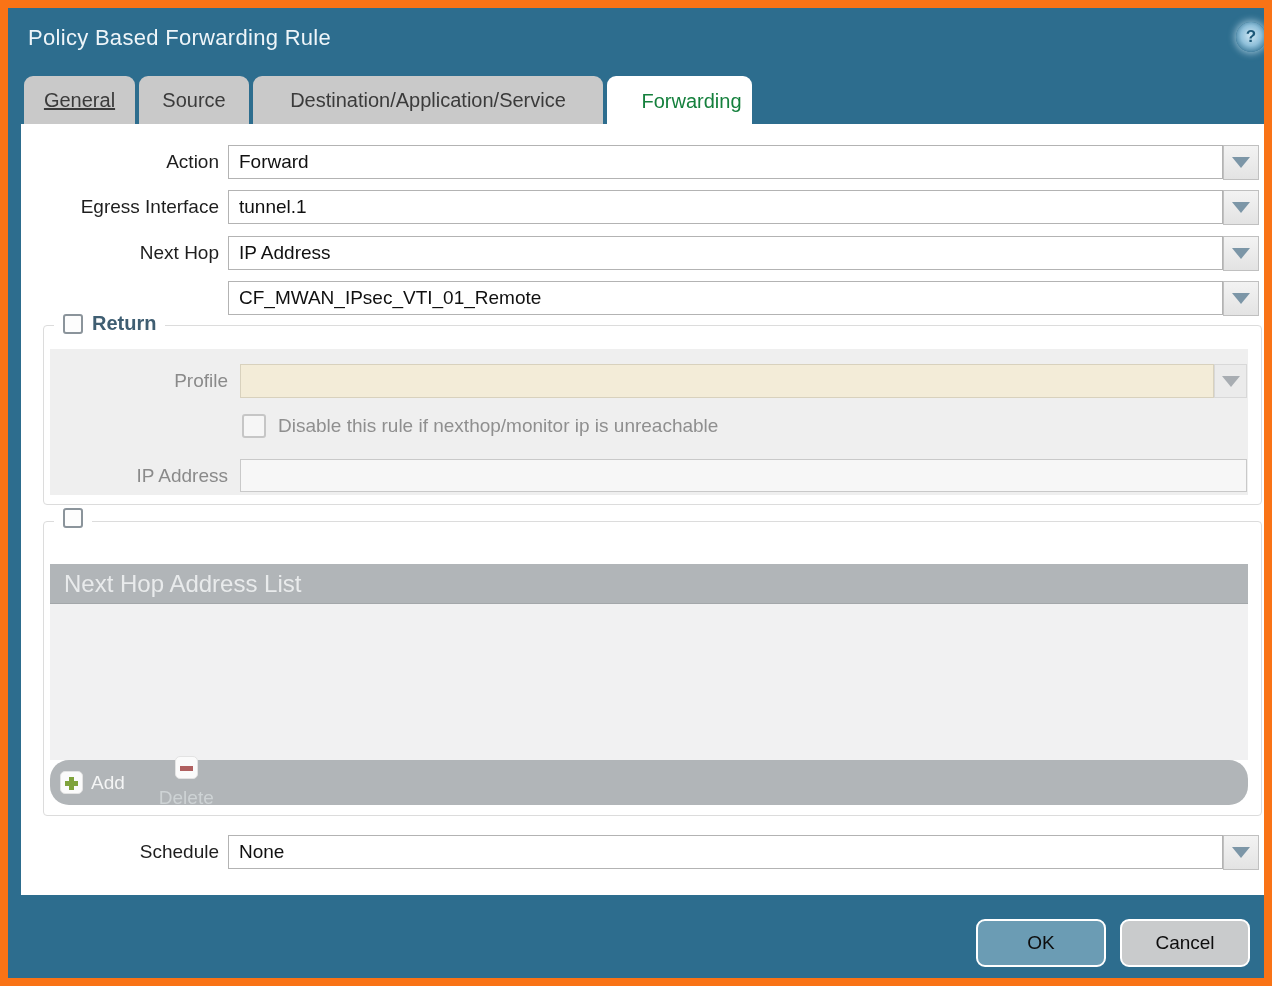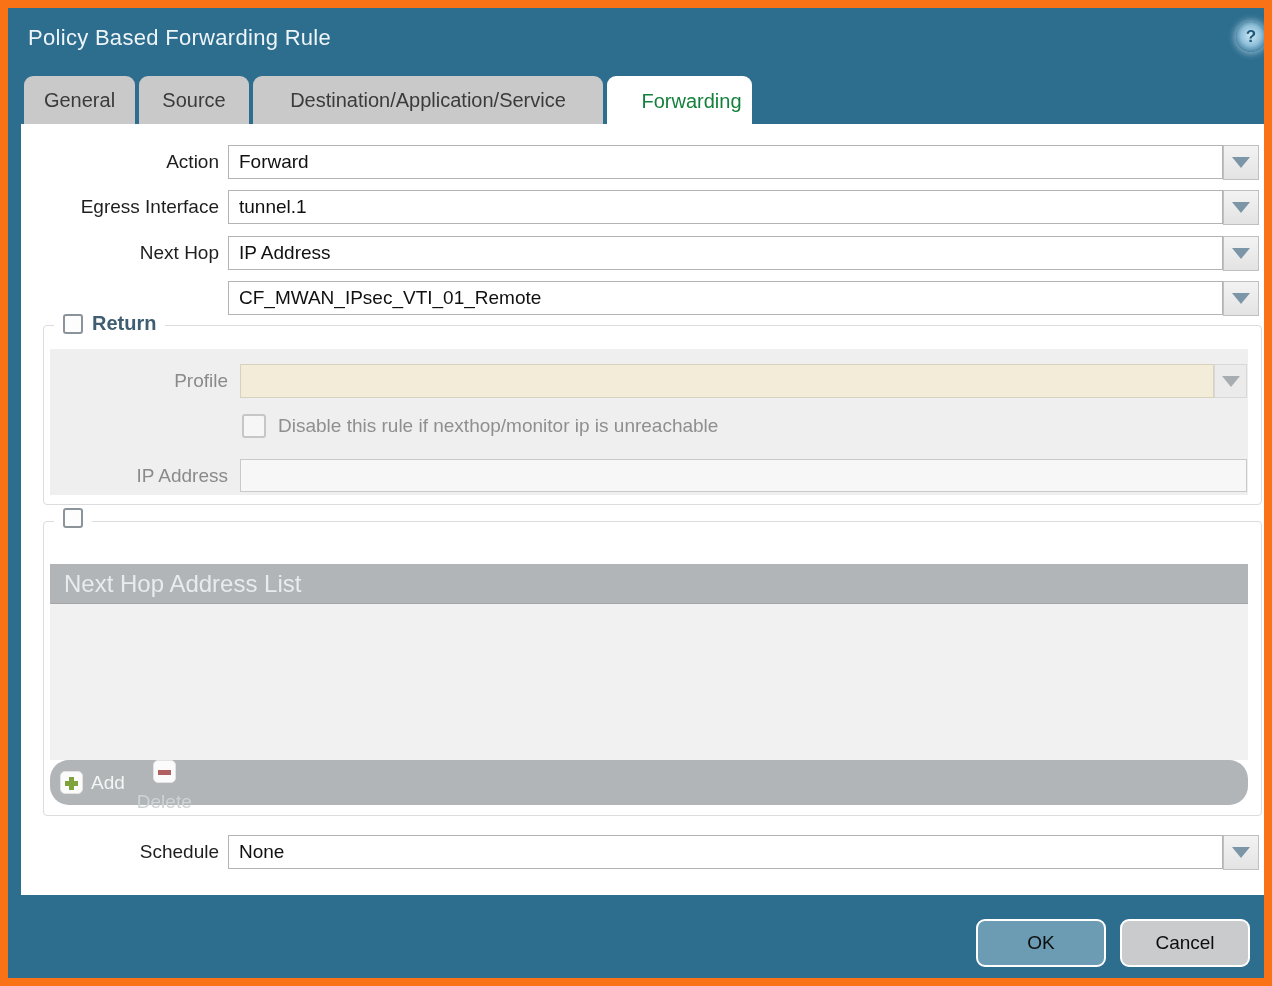--- a/index.html
+++ b/index.html
@@ -25,21 +25,21 @@
   }
   .help-btn::after { content:"?"; font-size:17px; font-weight:bold; color:#1c5878; }
 
   .tab {
     position:absolute; top:68px; height:49px;
     background:#c9c9c9; border-radius:9px 9px 0 0;
     display:flex; align-items:center; justify-content:center;
     font-size:20px; color:#3b3b3b; cursor:pointer;
   }
   .tab.active { background:#ffffff; color:#15803d; height:50px; z-index:3;padding-left:24px; }
-  .tab-general    { left:16px;  width:111px; }
+  .tab-general    { left:16px;  width:111px;text-decoration:underline; }
   .tab-source     { left:131px; width:110px; }
   .tab-dest       { left:245px; width:350px; }
   .tab-forwarding { left:599px; width:145px; }
 
   .content {
     position:absolute; left:13px; top:116px; width:1246px; height:771px;
     background:#ffffff; z-index:1;
   }
 
   
@@ -101,21 +101,21 @@
   }
 
   .nh-table { position:absolute; left:42px; top:556px; width:1198px; z-index:3; }
   .nh-header {
     height:40px; background:#b1b5b8; border-bottom:1px solid #a3a7aa;
     display:flex; align-items:center; padding:0 14px;
     font-size:24px; color:#e9ebec;
   }
   .nh-body { height:156px; background:#f1f1f2; }
   .nh-footer {
-    height:45px; background:#b1b5b8; display:flex; gap:12px; padding:0 10px;border-radius:19px;
+    height:45px; background:#b1b5b8; display:flex; align-items:center; gap:34px; padding:0 10px;border-radius:19px;
   }
   .tbl-btn { display:flex; align-items:center; gap:8px; cursor:pointer; }
   .tbl-btn .lbl { font-size:19px; color:#f4f5f5; }
   .tbl-btn.disabled { cursor:default;flex-direction:column; }
   .tbl-btn.disabled .lbl { color:#ced3d5; }
   .sq-icon {
     position:relative; width:23px; height:23px; background:#fbfbfb;
     border:1px solid #e3e3e3; border-radius:5px; flex:0 0 auto;
   }
   .plus-icon::before  { content:""; position:absolute; left:4px; top:9px;  width:13px; height:5px; background:#7fa33c; }

